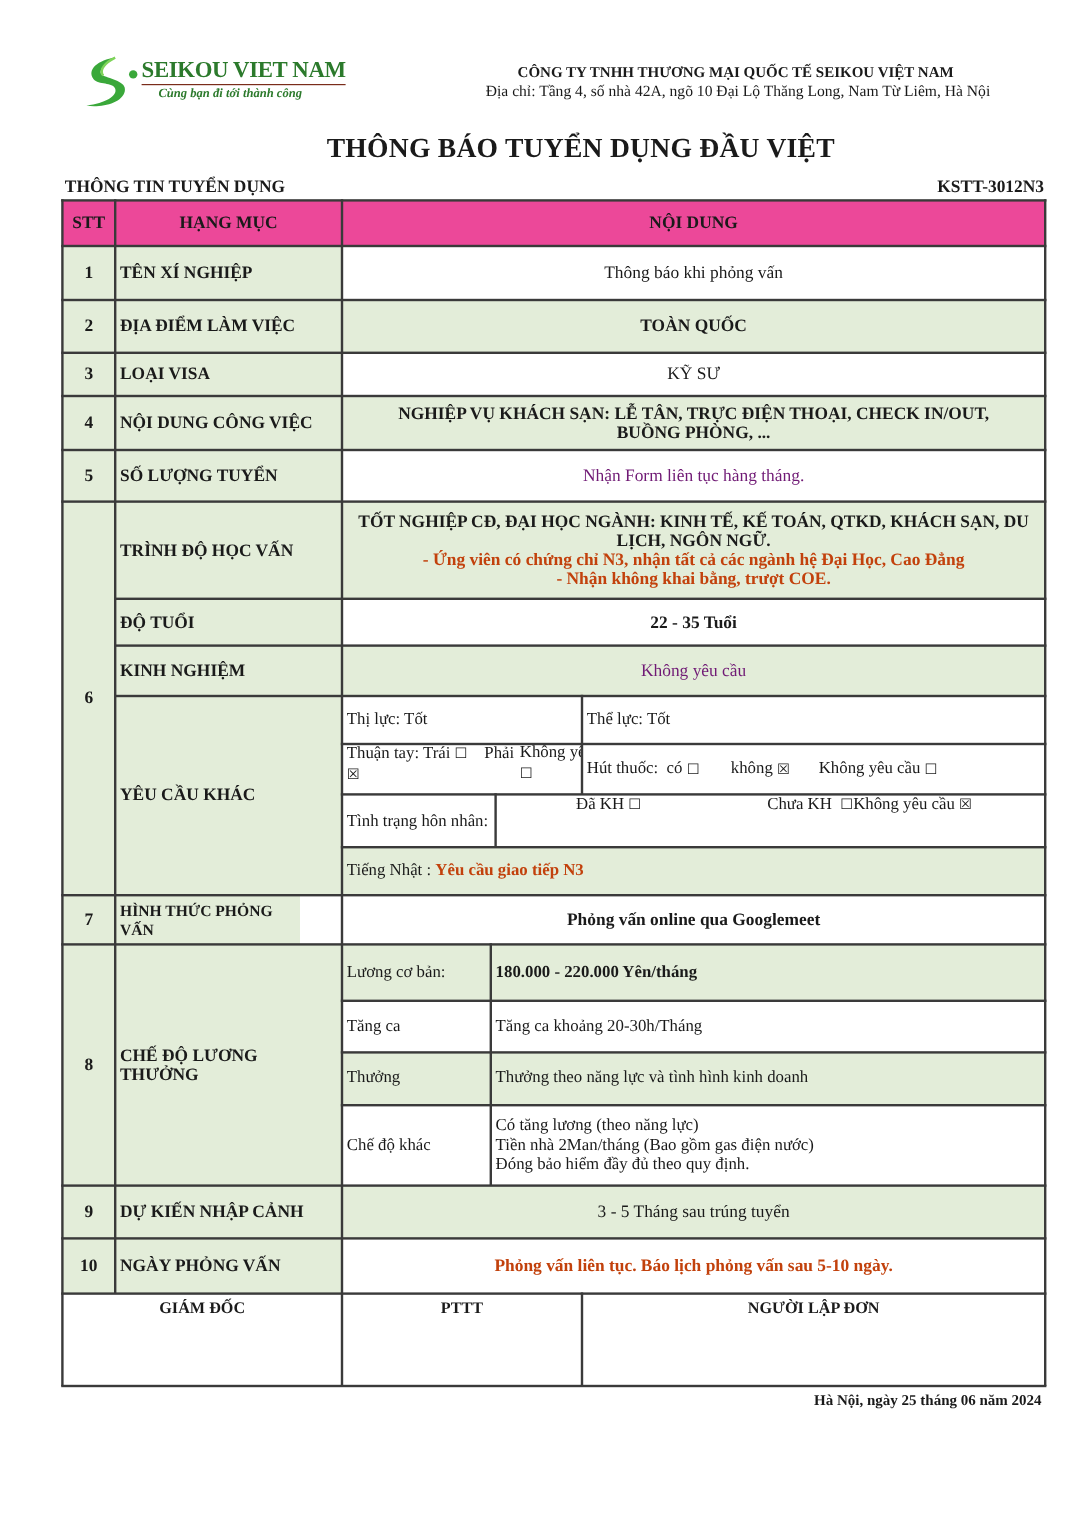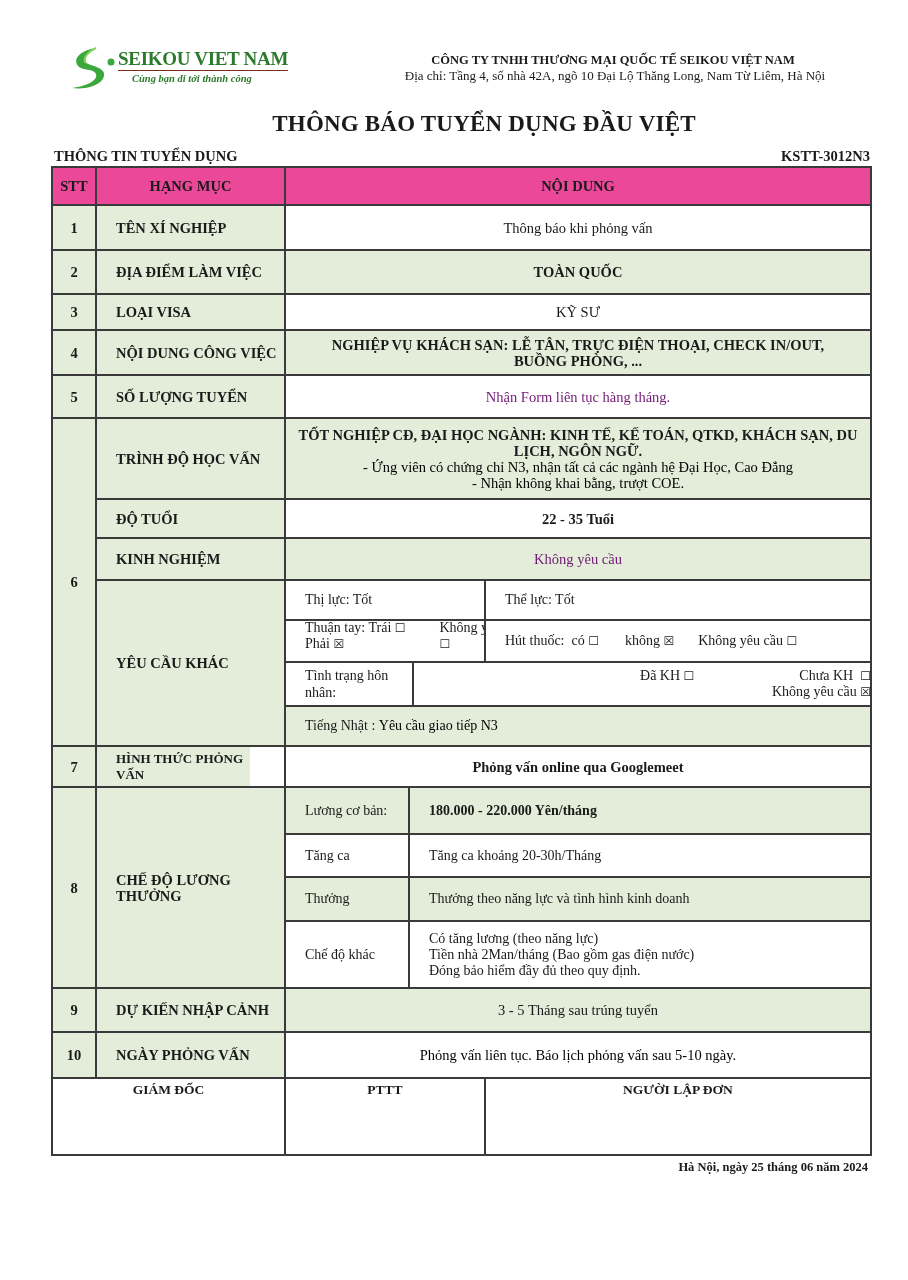--- a/index.html
+++ b/index.html
@@ -1,41 +1,41 @@
 <!DOCTYPE html>
 <html><head>
 <meta charset="utf-8">
 <style>
   html, body { margin: 0; padding: 0; background: #ffffff; }
   body { width: 908px; height: 1280px; position: relative; overflow: hidden;
          font-family: "Liberation Serif", "DejaVu Serif", serif; color: #1a1a1a; }
   .abs { position: absolute; }
   .b { font-weight: bold; }
   .red { color: #701a75; }
-  .redb { color: #000000; font-weight: normal; }
+  .redb { color: #c2410c; font-weight: bold; }
 
   
   #logo { left: 66px; top: 44px; width: 210px; height: 48px; }
   #logo-name { left: 118px; top: 49px; font-size: 19px; font-weight: bold; color: #2c7a2c; letter-spacing: -0.3px;
                border-bottom: 1.5px solid #7a2c1a; line-height: 20px; padding-bottom: 1px; }
   #logo-slogan { left: 132px; top: 73px; font-size: 10.5px; font-style: italic; font-weight: bold; color: #2c7a2c; }
   #company-name { left: 330px; top: 53px; width: 566px; text-align: center; font-size: 12.5px; font-weight: bold; }
   #company-address { left: 320px; top: 68px; width: 590px; text-align: center; font-size: 13px; }
   #doc-title { left: 0; top: 111px; width: 968px; text-align: center; font-size: 23px; font-weight: bold; letter-spacing: 0.2px; }
   #section-label { left: 54px; top: 148px; font-size: 14.5px; font-weight: bold; }
   #doc-code { right: 38px; top: 148px; font-size: 14.5px; font-weight: bold; }
 
   
   .cell { position: absolute; box-sizing: border-box; display: flex; align-items: center;
           font-size: 14.5px; line-height: 16px; }
   .g { background: #e3edd9; }
   .w { background: #ffffff; }
   .hdr { background: #ec4899; font-weight: bold; justify-content: center; font-size: 14.5px; }
   .ctr { justify-content: center; text-align: center; }
-  .pad { padding-left: 20px; }
+  .pad { padding-left: 4px; }
   .line { position: absolute; background: #3a3a3a; }
   .hl { height: 1.5px; }
   .vl { width: 1.5px; }
   .col2 { font-weight: bold; font-size: 14.5px; }
   .sm { font-size: 14px; }
   .box { font-family: "DejaVu Sans", sans-serif; font-size: 12px; }
   #signdate { right: 40px; top: 1160px; font-size: 12.5px; font-weight: bold; }
 </style>
 </head>
 <body>
@@ -134,21 +134,21 @@
       <span class="box" aria-checked="false">☐</span>
       <span style="display:inline-block;width:26px"></span>
       <span>không</span>&nbsp;
       <span class="box" aria-checked="true">☒</span>
       <span style="display:inline-block;width:24px"></span>
       <span>Không yêu cầu</span>&nbsp;
       <span class="box" aria-checked="false">☐</span>
     </div>
 
     <div class="cell w pad sm" style="left:285px;top:662px;width:128px;height:44px;line-height:17px">Tình trạng hôn nhân:</div>
-    <div class="cell w sm" style="left:413px;top:662px;width:458px;height:44px;flex-direction:column;align-items:flex-end;justify-content:center;padding-left:6px">
+    <div class="cell w sm" style="left:413px;top:662px;width:458px;height:44px;flex-direction:row;align-items:flex-start;justify-content:center;padding-left:6px">
       <div>
         <span>Đã KH</span>
         <span class="box" aria-checked="false">☐</span>
         <span style="display:inline-block;width:98px"></span>
         <span>Chưa KH</span>&nbsp;
         <span class="box" aria-checked="false">☐</span>
       </div>
       <div>
         <span>Không yêu cầu</span>
         <span class="box" aria-checked="true">☒</span>

